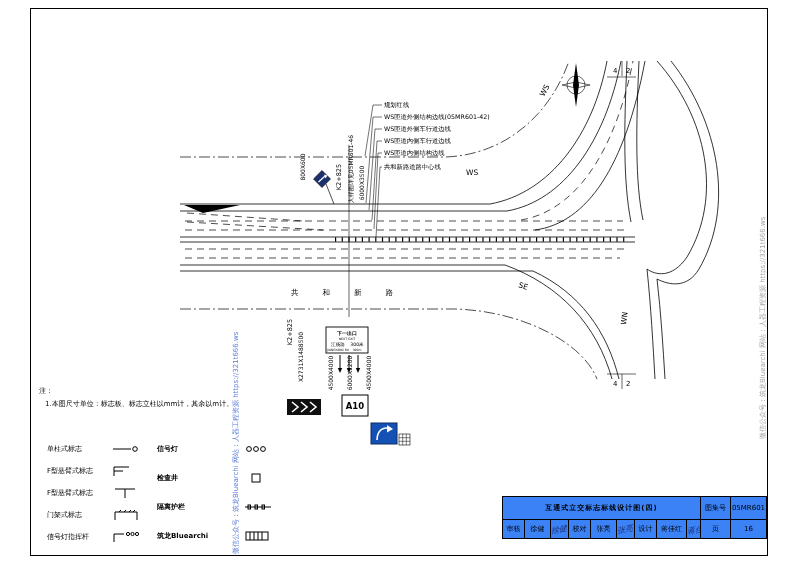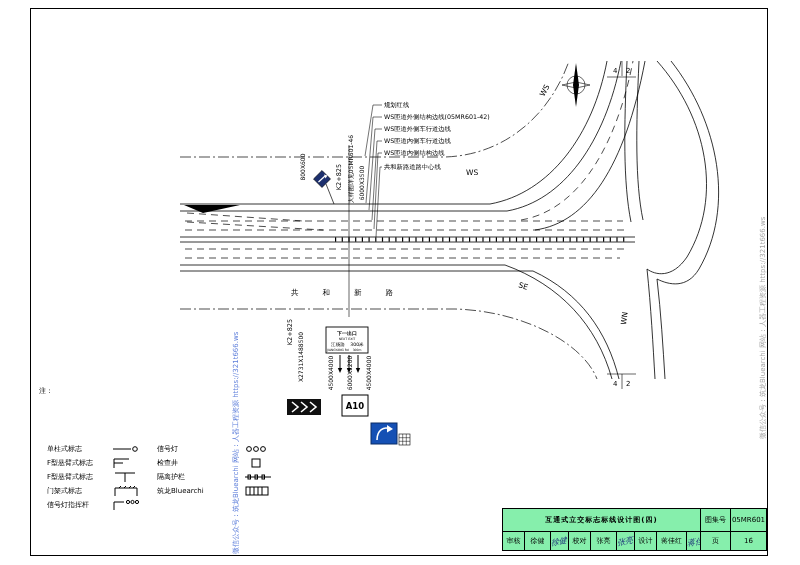--- a/index.html
+++ b/index.html
@@ -18,28 +18,28 @@
   .dash{stroke:#000;stroke-width:0.7;fill:none;stroke-dasharray:7 5;}
   .dashdot{stroke:#000;stroke-width:0.7;fill:none;stroke-dasharray:11 3 2 3;}
   .barrier{stroke:#000;stroke-width:4.5;stroke-dasharray:1.2 5.5;}
   .leader{stroke:#000;stroke-width:0.55;fill:none;}
   .ann{font-size:6.3px;}
   
   .notes{position:absolute;left:8px;top:376px;font-size:7px;line-height:12.5px;white-space:nowrap;}
   .notes .n-item{padding-left:6px;}
   
   .legend{position:absolute;left:16px;top:434px;display:flex;gap:16px;font-size:7px;}
-  .lg-col{display:flex;flex-direction:column;gap:3px;}
+  .lg-col{display:flex;flex-direction:column;gap:11px;justify-content:space-between;}
   .lg-row{display:flex;align-items:center;height:11px;}
   .lg-label-l{display:inline-block;width:64px;}
-  .lg-label-r{display:inline-block;width:86px;}
+  .lg-label-r{display:inline-block;width:86px;font-weight:bold;}
   .lg-sym{flex:0 0 auto;}
   .lg-sym *{stroke:#000;stroke-width:1;fill:none;}
   
-  .tb{position:absolute;right:0;bottom:4px;border-collapse:collapse;table-layout:fixed;width:264px;background:#86efac;}
+  .tb{position:absolute;right:0;bottom:16px;border-collapse:collapse;table-layout:fixed;width:264px;background:#3b82f6;}
   .tb td{border:1px solid #000;padding:0;text-align:center;vertical-align:middle;font-size:7px;white-space:nowrap;overflow:hidden;}
   .tb .r1 td{height:22px;}
   .tb .r2 td{height:18px;}
   .tb-title{font-size:12px;font-weight:bold;letter-spacing:1px;}
   .tb-lab{font-size:7.5px;margin-left:39px;}
   .tb-val{font-size:8.5px;}
   .sig{display:inline-block;font-family:"DejaVu Serif","Liberation Serif",serif;
        font-style:italic;color:#1b2f77;transform:rotate(-10deg) skewX(-8deg);font-size:8px;}
   
   .wm{position:absolute;white-space:nowrap;transform-origin:0 0;transform:rotate(-90deg);font-size:7px;}
@@ -186,20 +186,21 @@
       <polygon points="352,408 358,412 352,415.5" fill="#fff"></polygon>
     </g>
     <g>
       <rect x="364" y="417" width="11" height="11" fill="#fff" stroke="#000" stroke-width="0.6"></rect>
       <path d="M367.7,417 V428 M371.3,417 V428 M364,420.7 H375 M364,424.3 H375" stroke="#000" stroke-width="0.5"></path>
     </g>
   </svg>
 
   <div class="notes">
     <div>注：</div>
+    <div class="n-item">1.本图尺寸单位：标志板、标志立柱以mm计，其余以m计。</div>
   </div>
 
   <div class="legend">
     <div class="lg-col">
       <div class="lg-row">
         <span class="lg-label-l">单柱式标志</span>
         <svg class="lg-sym" width="30" height="12">
           <line x1="2" y1="6" x2="20" y2="6"></line>
             <circle cx="24" cy="6" r="2.3" fill="#000"></circle>
         </svg>

